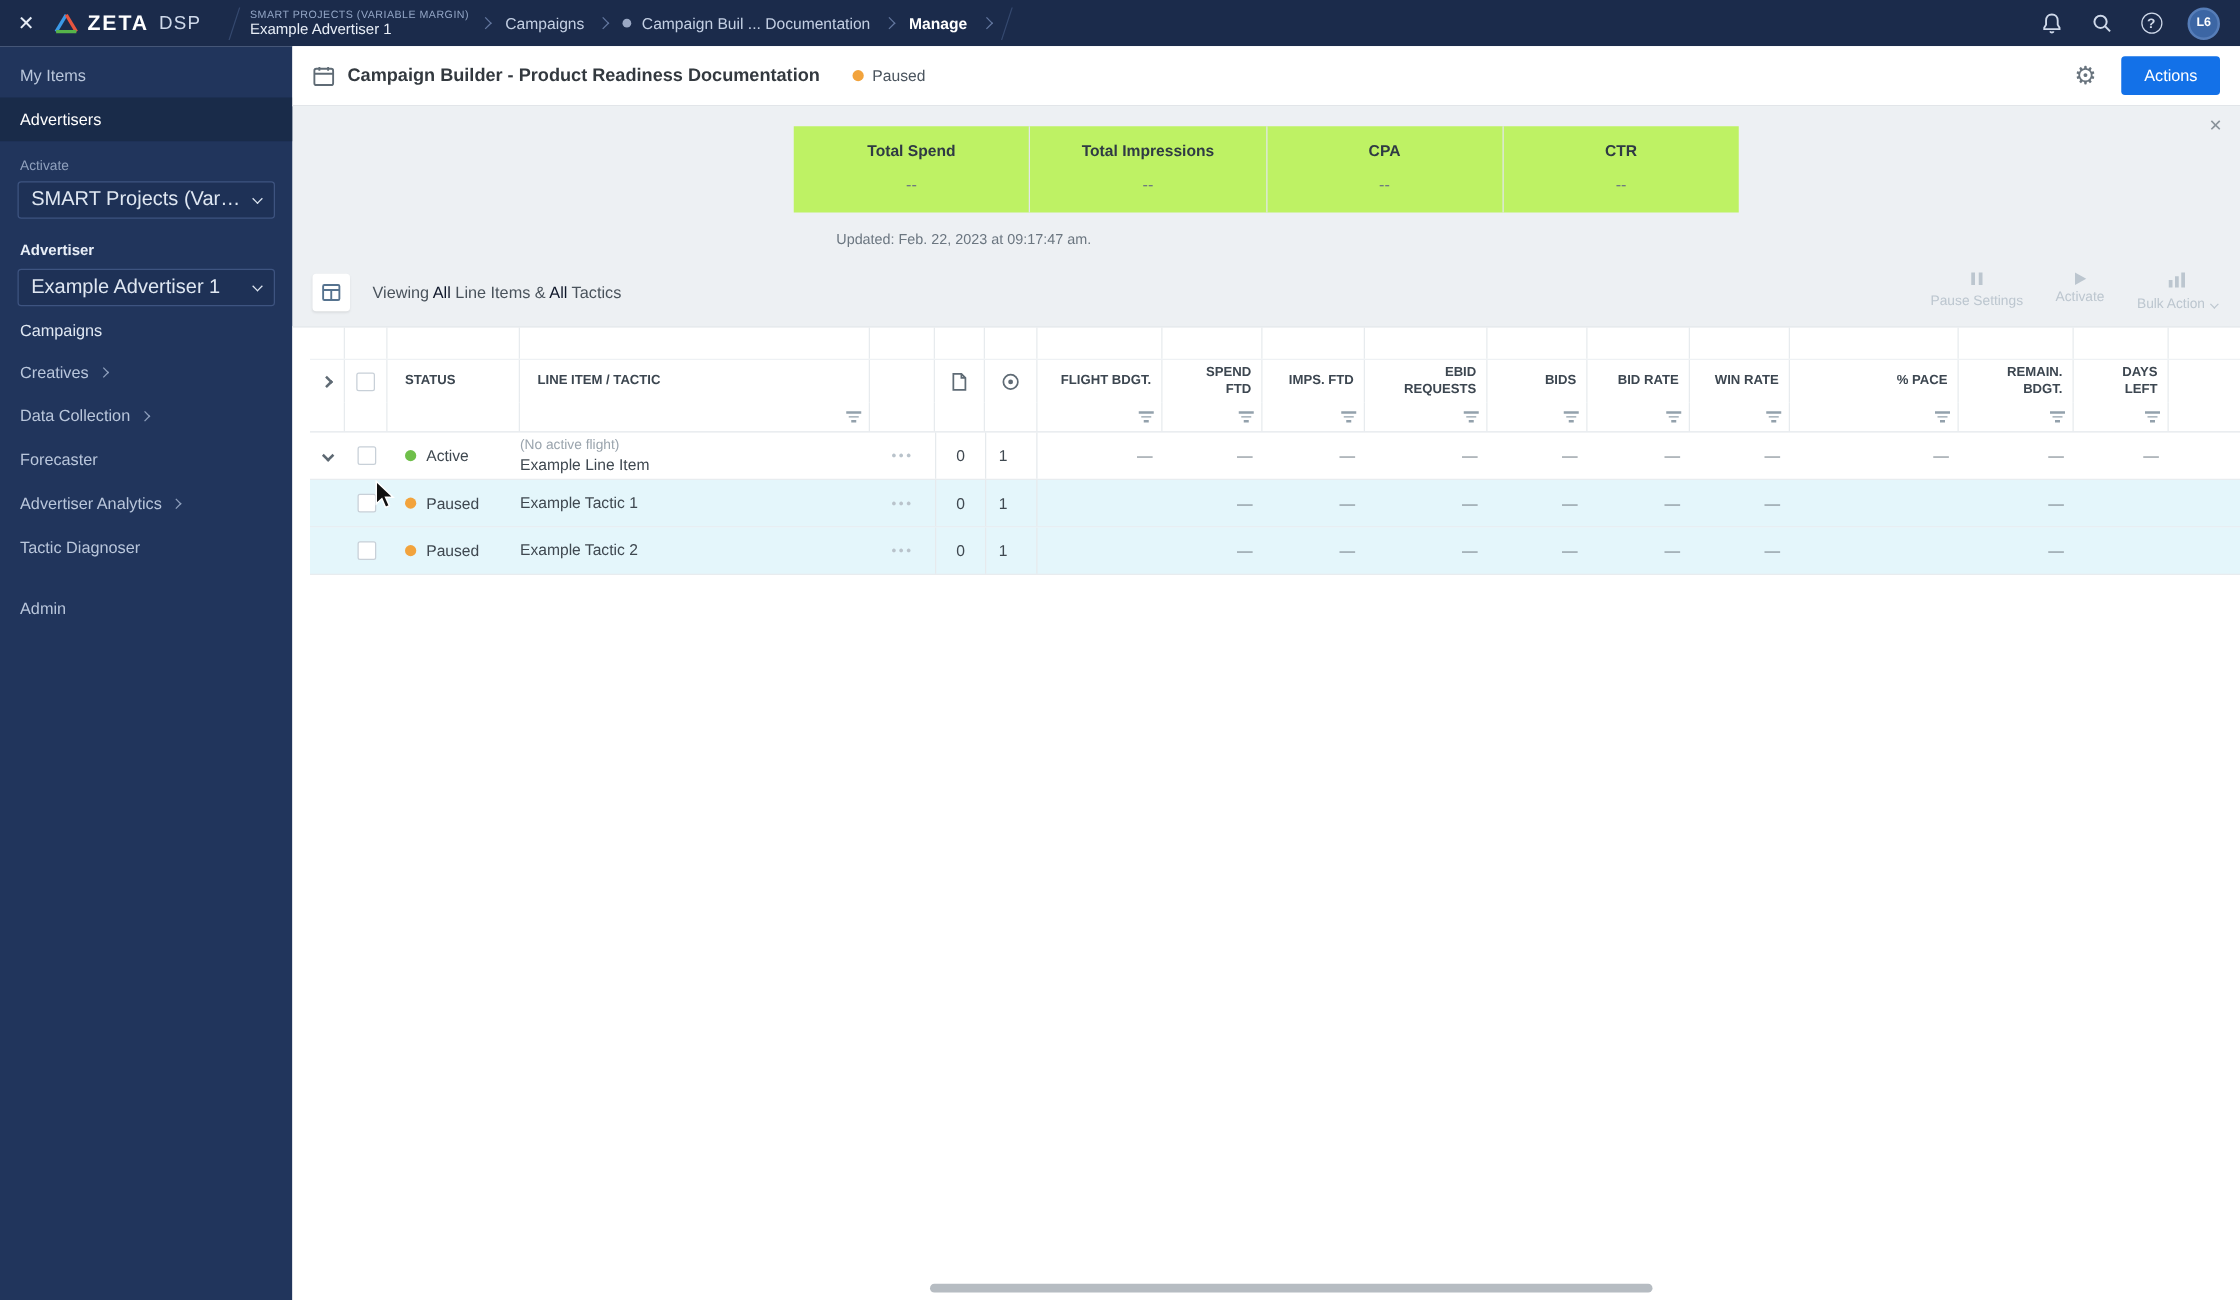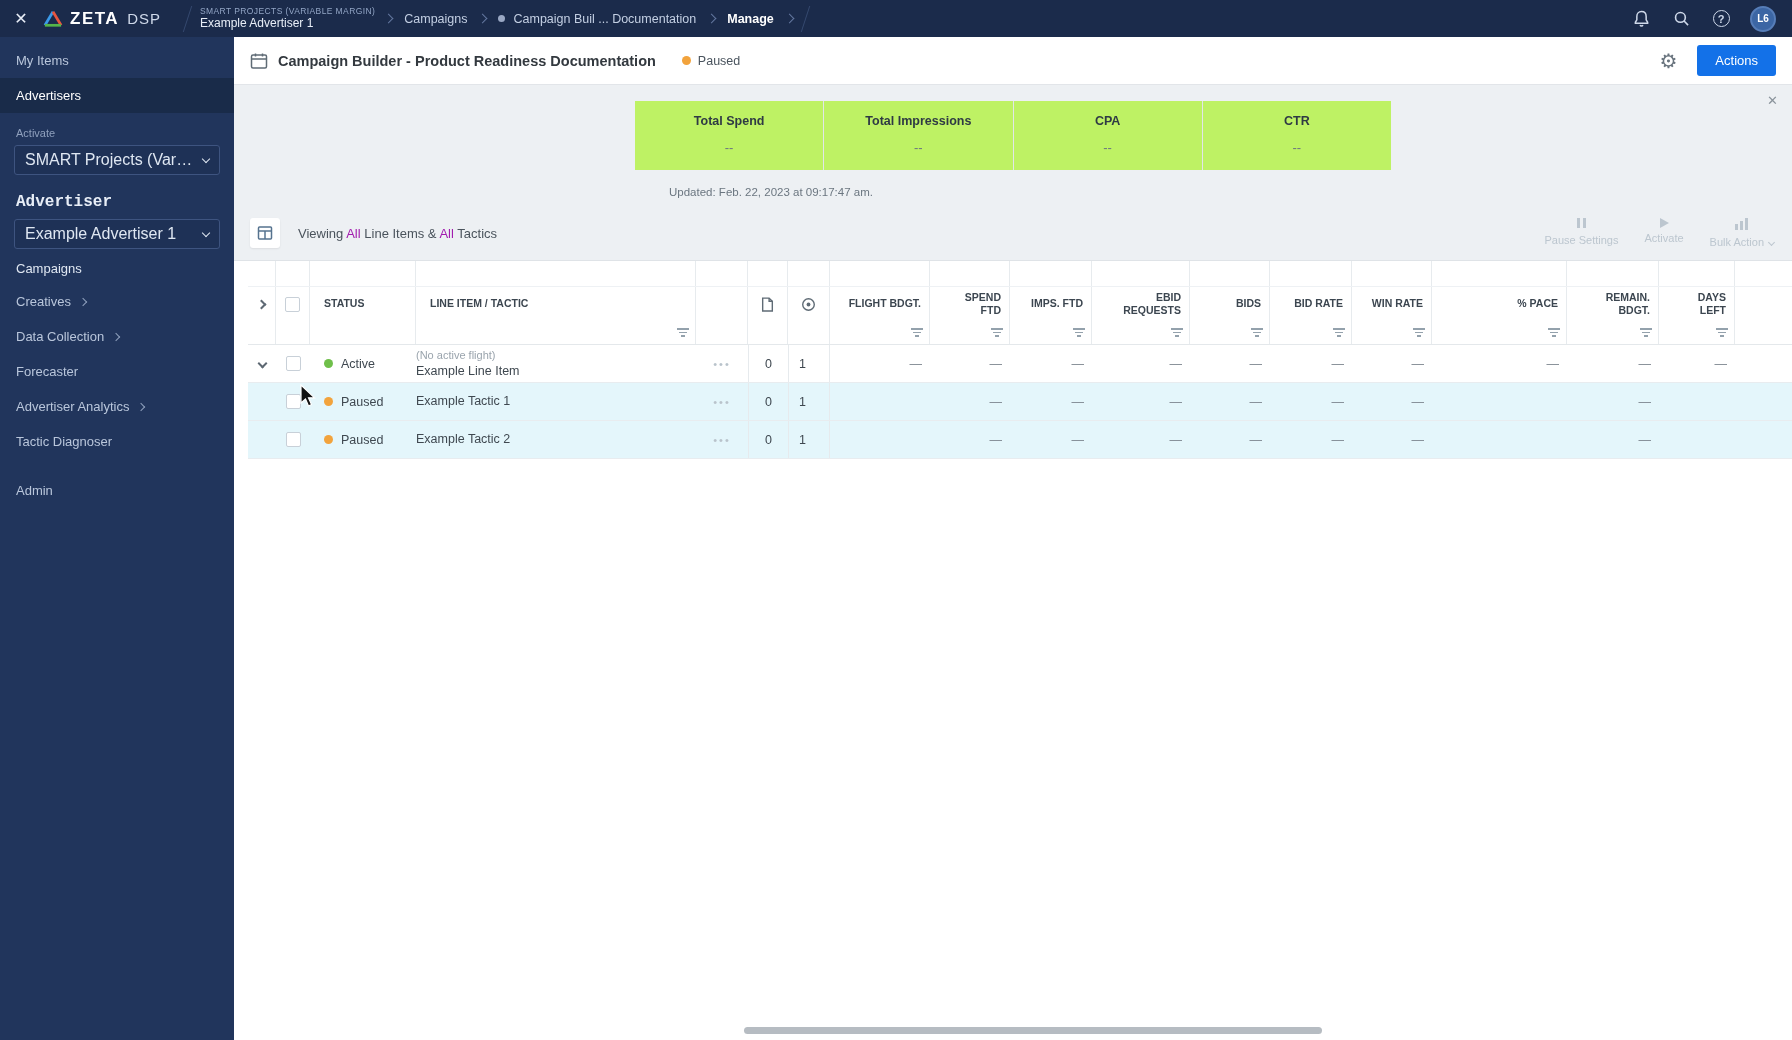--- a/index.html
+++ b/index.html
@@ -31,21 +31,21 @@
   .avatar { width:26px; height:26px; border-radius:50%; background:#3c66a4; border:2px solid #56master; border:2px solid #567db8; color:#fff; font-size:10px; font-weight:700; display:flex; align-items:center; justify-content:center; cursor:pointer; }
 
   
   .shell { flex:1; display:flex; min-height:0; }
 
   
   .sidebar { width:234px; flex:0 0 234px; background:#21355c; color:#b9c6db; font-size:13px; padding-top:6px; }
   .sb-item { padding:10px 16px; cursor:pointer; display:flex; align-items:center; }
   .sb-item.selected { background:#192b49; color:#fff; }
   .sb-label { font-size:11px; color:#8fa0bd; margin:14px 16px 6px; }
-  .sb-label-strong { font-size:16px; color:#e8eef7; font-weight:700; margin:18px 16px 8px;font-family:Liberation Mono, monospace; }
+  .sb-label-strong { font-size:12px; color:#e8eef7; font-weight:700; margin:18px 16px 8px; }
   .sb-select { margin:0 14px; border:1px solid #3e5480; border-radius:3px; height:30px; display:flex; align-items:center; justify-content:space-between; padding:0 10px; font-size:16px; color:#dfe7f2; cursor:pointer; background:#1e3156; }
   .sb-select .txt { white-space:nowrap; overflow:hidden; text-overflow:ellipsis; max-width:170px; }
   .chd { display:inline-block; width:6px; height:6px; border-right:1.5px solid currentColor; border-bottom:1.5px solid currentColor; transform:rotate(45deg); margin-top:-3px; }
   .sb-section { padding:12px 16px 8px; color:#dfe7f2; cursor:pointer; }
   .sb-chev { display:inline-block; width:6px; height:6px; border-top:1.5px solid #8fa0bd; border-right:1.5px solid #8fa0bd; transform:rotate(45deg); margin-left:9px; }
   .sb-admin { margin-top:14px; }
 
   
   .main { flex:1; display:flex; flex-direction:column; min-width:0; background:#edf0f3; }
   .page-header { height:48px; flex:0 0 48px; background:#fff; border-bottom:1px solid #e2e5e9; display:flex; align-items:center; padding:0 16px; }
@@ -66,21 +66,21 @@
   .stat-card { flex:1; text-align:center; padding:13px 10px 15px; }
   .stat-card + .stat-card { border-left:1px solid #e2e6e9; }
   .stat-label { font-size:12.5px; font-weight:700; color:#2f3a44; }
   .stat-value { font-size:13px; color:#6b7680; margin-top:12px; }
   .stats-updated { font-size:11.5px; color:#6b7680; margin:16px 0 0 34px; }
 
   
   .toolbar { display:flex; align-items:center; padding:12px 18px 6px 16px; }
   .tbl-btn { width:30px; height:30px; background:#fff; border-radius:3px; display:flex; align-items:center; justify-content:center; cursor:pointer; box-shadow:0 1px 2px rgba(0,0,0,.08); }
   .viewing { font-size:13px; color:#4a535c; margin-left:18px; }
-  .link-blue { color:#a21caf; cursor:pointer; }
+  .link-blue { color:#0f172a; cursor:pointer; }
   .tb-actions { margin-left:auto; display:flex; gap:26px; }
   .dis-btn { display:flex; flex-direction:column; align-items:center; gap:4px; font-size:11px; color:#bcc6cf; cursor:default; }
   .pbar { width:3px; height:10px; background:currentColor; display:inline-block; margin:0 1.5px; }
   .ptri { width:0; height:0; border-left:9px solid currentColor; border-top:5px solid transparent; border-bottom:5px solid transparent; display:inline-block; }
   .bbar { display:inline-block; width:3px; background:currentColor; margin:0 1px; }
   .h6{height:6px;} .h9{height:9px;} .h12{height:12px;}
   .bulk-label { display:flex; align-items:center; gap:5px; }
   .chd-sm { width:5px; height:5px; border-right:1.5px solid currentColor; border-bottom:1.5px solid currentColor; transform:rotate(45deg); display:inline-block; }
 
   

